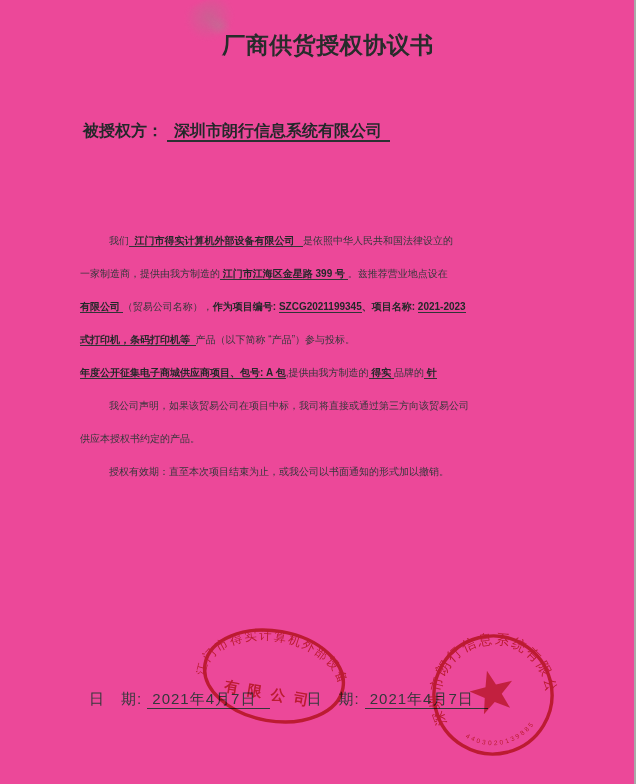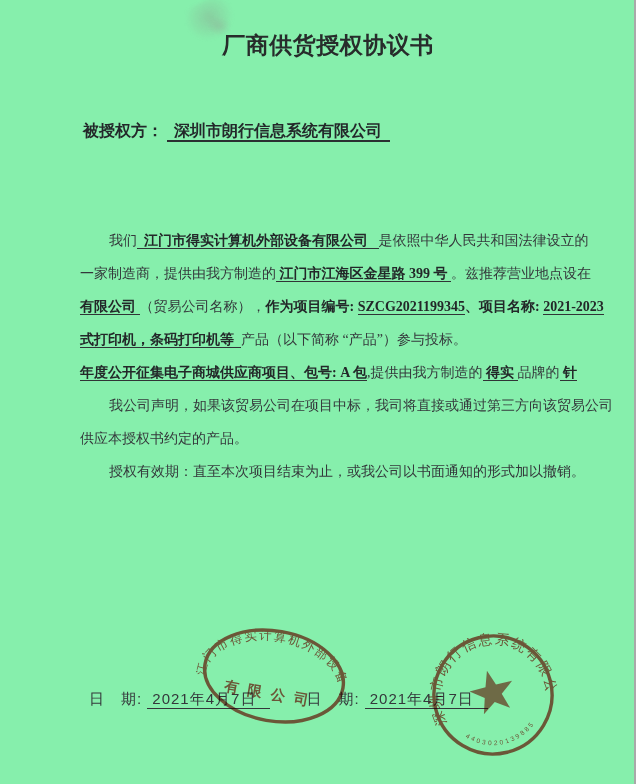--- a/index.html
+++ b/index.html
@@ -1,34 +1,34 @@
 <!DOCTYPE html>
 <html><head>
 <meta charset="utf-8">
 <style>
   html,body{margin:0;padding:0;background:#ffffff;}
   .page{
-    position:relative;width:636px;height:784px;background:#86efac;
+    position:relative;width:636px;height:784px;background:#ec4899;
     font-family:"Liberation Sans","DejaVu Sans",sans-serif;color:#34383b;overflow:hidden;
   }
   .page-edge{position:absolute;right:0;top:0;width:2px;height:100%;background:#a9a9a9;}
   .smudge{position:absolute;left:184px;top:0px;width:54px;height:42px;
     background:radial-gradient(ellipse at 50% 40%, rgba(140,140,135,0.33), rgba(140,140,135,0) 65%);
     filter:blur(1.5px);transform:rotate(-25deg);}
   .smudge2{position:absolute;left:206px;top:16px;width:26px;height:20px;
     background:radial-gradient(ellipse, rgba(150,150,145,0.28), rgba(150,150,145,0) 70%);
     filter:blur(1px);transform:rotate(20deg);}
   .doc-title{
     position:absolute;left:80px;top:30px;width:496px;text-align:center;
     font-size:23px;font-weight:bold;color:#272c2b;letter-spacing:0.5px;
   }
   .parties{position:absolute;left:83px;top:121px;}
   .party-row{height:35px;font-size:16px;font-weight:bold;color:#23282a;white-space:pre;}
   .party-row .name{border-bottom:2px solid #2b3032;padding:0 8px 1px 2px;}
-  .body-paragraphs{position:absolute;left:80px;top:224px;width:504px;font-size:14px;line-height:33px;color:#34383b;font-family:Liberation Serif, serif;}
+  .body-paragraphs{position:absolute;left:80px;top:224px;width:504px;font-size:10px;line-height:33px;color:#34383b;}
   .bline{white-space:pre;letter-spacing:0px;}
   .bline.indent{padding-left:29px;}
   .b{font-weight:bold;color:#232829;}
   .u{border-bottom:1.6px solid #303436;}
   .sig-line{position:absolute;left:83px;top:657px;font-size:13px;white-space:pre;color:#34383b;}
   .sig-line .u,.date-row .u{border-bottom:1.5px solid #33373a;}
   .date-row{position:absolute;left:89px;top:690px;font-size:15px;white-space:pre;color:#34383b;letter-spacing:1px;}
   .date-row .dt{padding:0 14px 1px 5px;}
   .date-gap{display:inline-block;width:36px;}
   .stamp{position:absolute;opacity:0.82;mix-blend-mode:multiply;}

